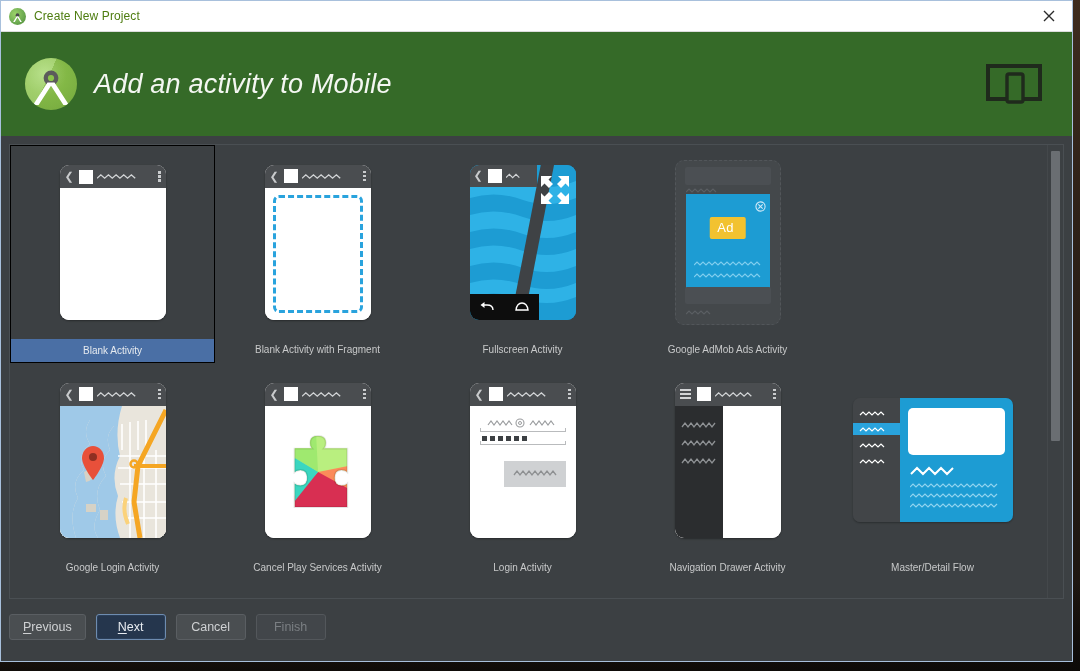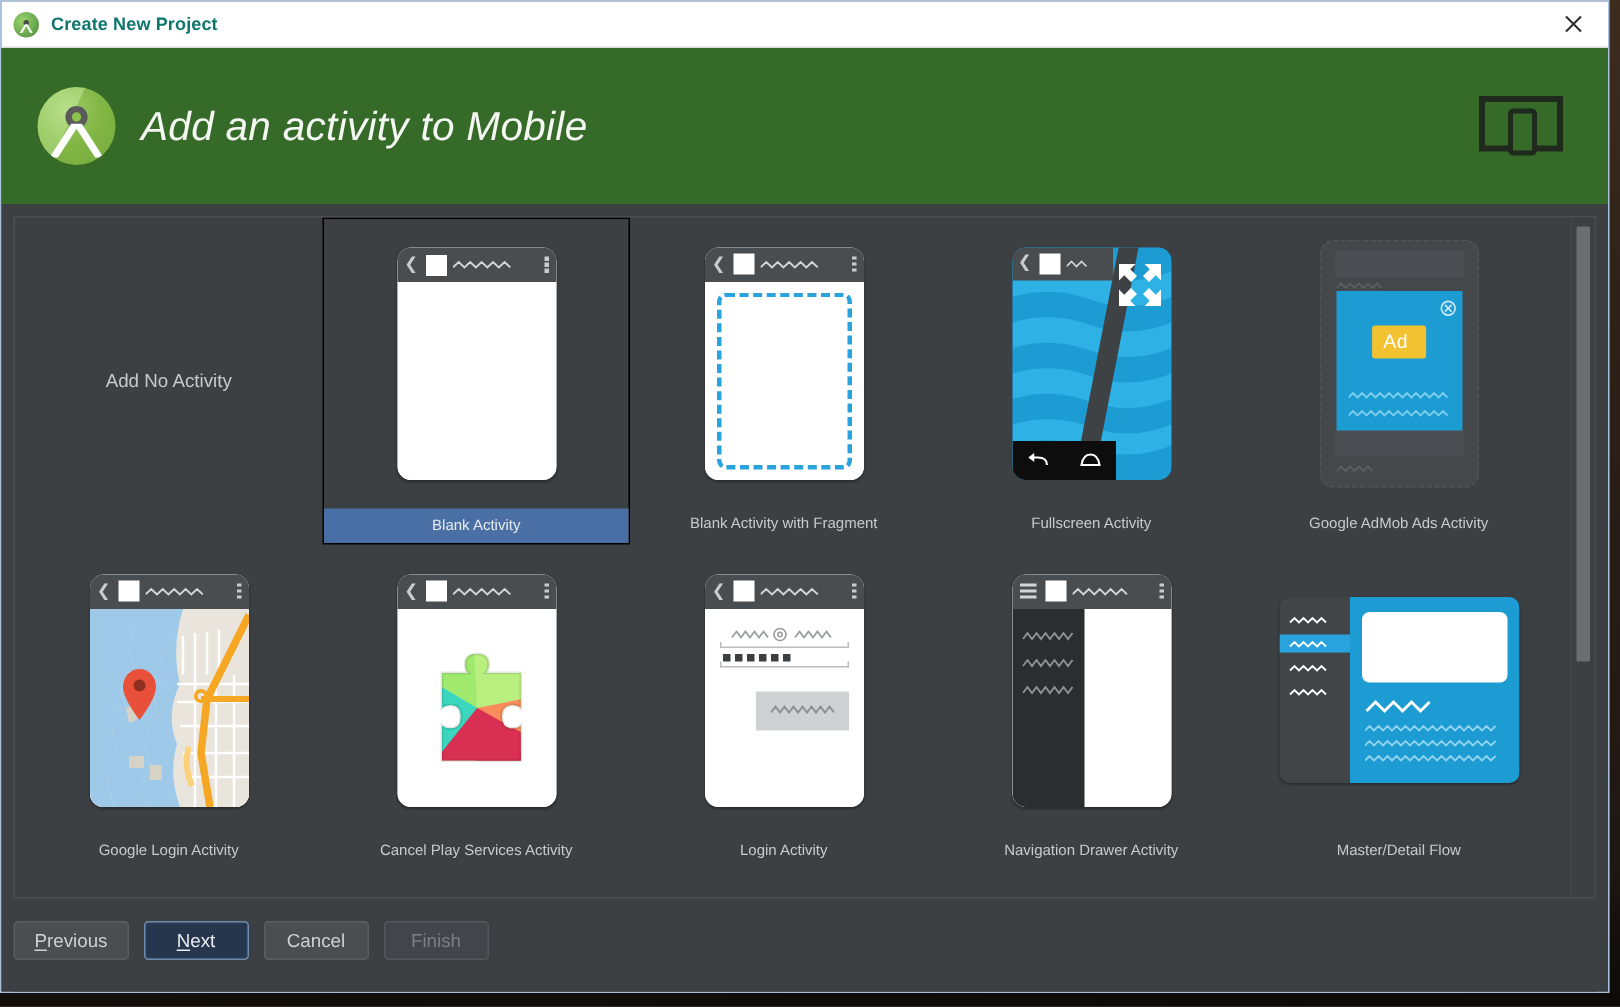--- a/index.html
+++ b/index.html
@@ -44,21 +44,21 @@
   }
   #titlebar .tb-icon {
     width: 17px; height: 17px; border-radius: 50%;
     background: radial-gradient(circle at 35% 35%, #9bd26a 0%, #6aa84f 60%, #4c8536 100%);
     display: flex; align-items: center; justify-content: center;
     flex: 0 0 auto;
   }
   #titlebar .tb-icon svg { display: block; }
   #titlebar .tb-title {
     margin-left: 8px;
-    font-size: 12px; color: #0f766e; letter-spacing: .1px; font-weight: bold;
+    font-size: 12px; color: #4d7c0f; letter-spacing: .1px;
   }
   #close-btn {
     position: absolute; right: 0; top: 0;
     width: 46px; height: 30px;
     display: flex; align-items: center; justify-content: center;
     cursor: default;
   }
   #close-btn svg { display: block; }
 
   
@@ -340,25 +340,20 @@
       </svg>
     </div>
   </div>
 
   <div id="content">
     <div id="gallery-wrap">
       <div id="gallery">
 
         <div class="grid-row">
 
-          <div class="cell text-only">
-            <div class="thumb-area">
-              <span class="center-text">Add No Activity</span>
-            </div>
-          </div>
 
           <div class="cell selected">
             <div class="thumb-area">
               <div class="phone">
                 <div class="actionbar">
                   <span class="ab-back">❮</span>
                   <span class="ab-sq"></span>
                   <svg class="ab-wave" viewBox="0 0 60 8" preserveAspectRatio="none">
                     <path d="M0 6 L4 2 L8 6 L12 2 L16 6 L20 2 L24 6 L28 2 L32 6 L36 2 L40 6" fill="none" stroke="#d2d4d6" stroke-width="1.4"></path>
                   </svg>

